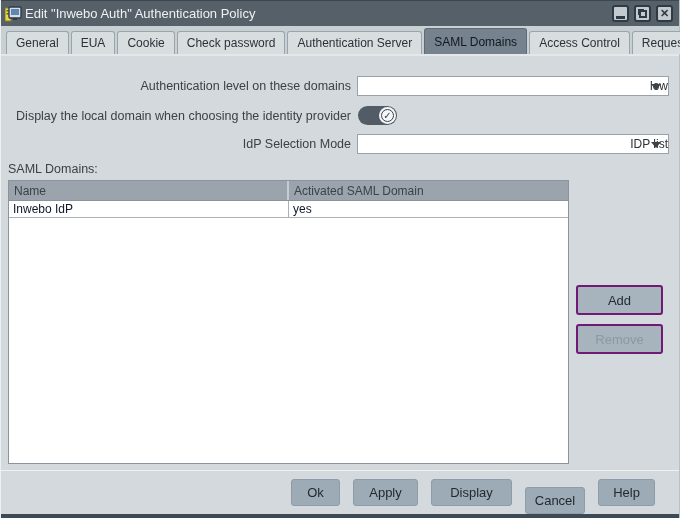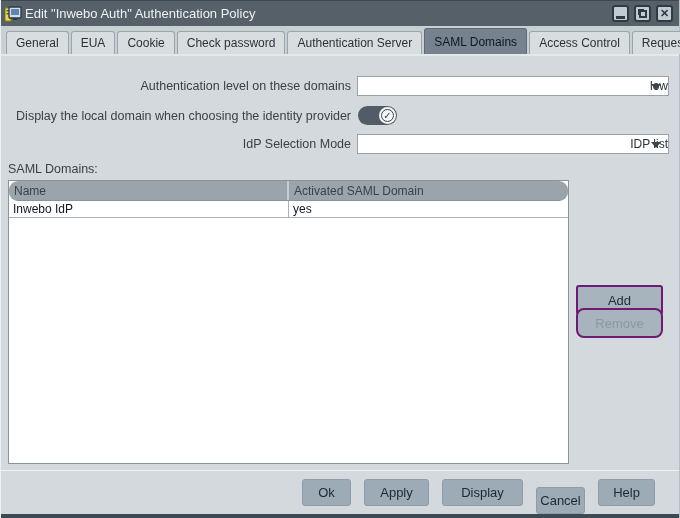--- a/index.html
+++ b/index.html
@@ -118,21 +118,21 @@
     position: absolute; left: 7px; top: 106px;
     font-size: 12.5px; color: #3a4248;
   }
   .table {
     position: absolute; left: 7px; top: 124px;
     width: 561px; height: 284px;
     background: #ffffff;
     border: 1px solid #8b949b;
     display: flex; flex-direction: column;
   }
-  .thead { display: flex; height: 20px; flex: 0 0 20px; background: #9ba4ac; border-bottom: 1px solid #8b949b; border-radius: 9px; }
+  .thead { display: flex; height: 20px; flex: 0 0 20px; background: #9ba4ac; border-bottom: 1px solid #8b949b; }
   .th {
     font-size: 12px; color: #39424a;
     line-height: 20px; padding-left: 5px;
     overflow: hidden; white-space: nowrap;
   }
   .th.c1 { width: 280px; border-right: 2px solid #c6ccd0; }
   .th.c2 { flex: 1; }
   .trow { display: flex; height: 17px; flex: 0 0 17px; background: #ffffff; border-bottom: 1px solid #aab2b8; cursor: pointer; }
   .td {
     font-size: 12px; color: #0f172a;
@@ -145,21 +145,21 @@
     position: absolute; left: 575px; width: 87px; height: 30px;
     background: #a7b3bd;
     border: 2px solid #701a75;
     border-radius: 3px;
     font-size: 13px; color: #242c33;
     display: flex; align-items: center; justify-content: center;
     cursor: pointer;
   }
   .side-btn.disabled { color: #8d98a1; cursor: default; }
   #add-btn { top: 229px; }
-  #remove-btn { top: 252px; border-radius: 8px; }
+  #remove-btn { top: 268px; }
 
   
   .footer {
     flex: 0 0 48px; height: 48px;
     border-top: 1px solid #eef1f2;
     display: flex; flex-direction: column;
     background: #d3d9dc;
   }
   .footer-buttons {
     flex: 1;
@@ -171,21 +171,21 @@
     background: #9dabb6;
     border: 1px solid #8e9ca7;
     border-radius: 3px;
     font-size: 13px; color: #222a30;
     display: flex; align-items: center; justify-content: center;
     cursor: pointer;
   }
   #ok-btn { width: 49px; }
   #apply-btn { width: 65px; }
   #restore-btn { width: 81px; }
-  #cancel-btn { width: 49px; margin-top: 16px; }
+  #cancel-btn { width: 60px; margin-top: 16px; }
   #help-btn { width: 57px; }
   .bottom-strip { flex: 0 0 9px; background: #3c4a55; }
 </style>
 </head>
 <body>
 
 <div class="window">
 
   <div class="titlebar">
     <svg class="app-icon" viewBox="0 0 17 16">

